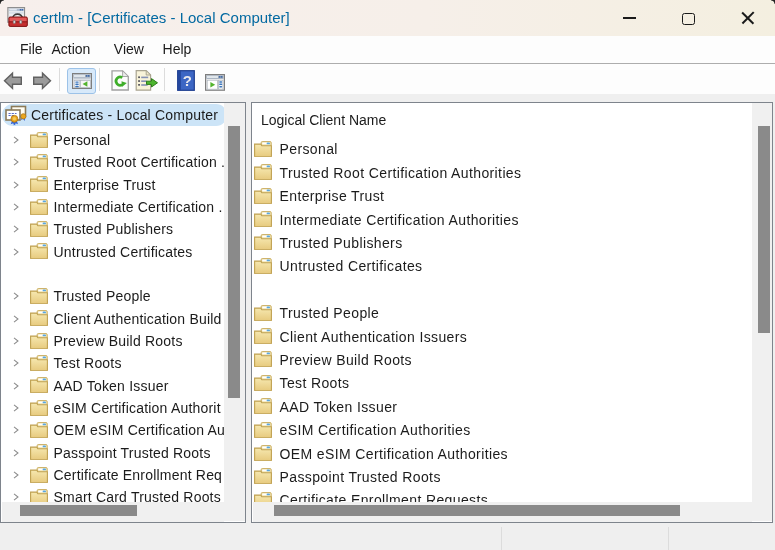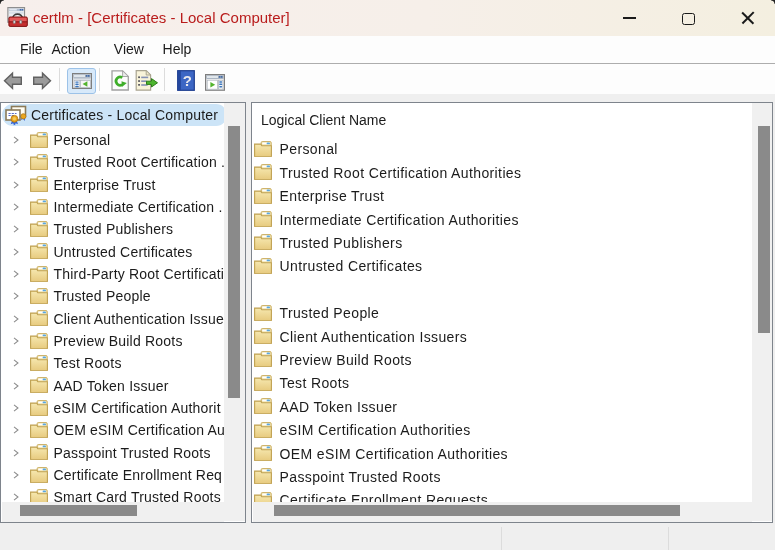--- a/index.html
+++ b/index.html
@@ -3,21 +3,21 @@
 <meta charset="utf-8">
 <style>
   html,body{margin:0;padding:0;}
   body{width:775px;height:550px;position:relative;overflow:hidden;background:#efefef;
        font-family:"Liberation Sans",sans-serif;color:#1b1b1b;}
   .abs{position:absolute;}
   
   #titlebar{left:0;top:0;width:775px;height:36px;
     background:linear-gradient(90deg,#f7efec 0%,#f6efe9 55%,#f4efe0 100%);}
   #title-text{left:33px;top:9px;font-size:15px;white-space:nowrap;}
-  .cap{color:#b91c1c;}
+  .cap{color:#0369a1;}
   #btn-min{left:623px;top:17px;width:13px;height:1.6px;background:#1a1a1a;}
   #btn-max{left:682px;top:12.5px;width:10.5px;height:10.5px;border:1.6px solid #1a1a1a;border-radius:2.5px;}
   .xline{width:15.5px;height:1.6px;background:#1a1a1a;left:739.5px;top:17.2px;}
   
   #corner-tl{left:0;top:0;width:4px;height:4px;
     background:radial-gradient(circle at 4px 4px, rgba(0,0,0,0) 3.1px, #222 3.9px);}
   #corner-tr{left:771px;top:0;width:4px;height:4px;
     background:radial-gradient(circle at 0px 4px, rgba(0,0,0,0) 3.1px, #222 3.9px);}
   
   #menubar{left:0;top:36px;width:775px;height:27px;background:#fdfdfd;}
@@ -225,46 +225,37 @@
   </div>
     <div class="trow" style="top:137.8px">
     <svg class="chev" style="left:10px;top:7px" width="7" height="10" viewBox="0 0 7 10">
       <path d="M1,1 L6,5 L1,9" fill="none" stroke="#8a8a8a" stroke-width="1.3"></path>
     </svg>
     <svg class="tfolder" width="18" height="16" viewBox="0 0 18 16">
         <use href="#folder"></use>
       </svg>
     <span class="txt">Untrusted Certificates</span>
   </div>
-    <div class="trow" style="top:160.13px">
-    <svg class="chev" style="left:10px;top:7px" width="7" height="10" viewBox="0 0 7 10">
-      <path d="M1,1 L6,5 L1,9" fill="none" stroke="#8a8a8a" stroke-width="1.3"></path>
-    </svg>
-    <svg class="tfolder" width="18" height="16" viewBox="0 0 18 16">
-        <use href="#folder"></use>
-      </svg>
-    <span class="txt">Third-Party Root Certificati</span>
-  </div>
     <div class="trow" style="top:182.46000000000004px">
     <svg class="chev" style="left:10px;top:7px" width="7" height="10" viewBox="0 0 7 10">
       <path d="M1,1 L6,5 L1,9" fill="none" stroke="#8a8a8a" stroke-width="1.3"></path>
     </svg>
     <svg class="tfolder" width="18" height="16" viewBox="0 0 18 16">
         <use href="#folder"></use>
       </svg>
     <span class="txt">Trusted People</span>
   </div>
     <div class="trow" style="top:204.78999999999996px">
     <svg class="chev" style="left:10px;top:7px" width="7" height="10" viewBox="0 0 7 10">
       <path d="M1,1 L6,5 L1,9" fill="none" stroke="#8a8a8a" stroke-width="1.3"></path>
     </svg>
     <svg class="tfolder" width="18" height="16" viewBox="0 0 18 16">
         <use href="#folder"></use>
       </svg>
-    <span class="txt">Client Authentication Issue</span>
+    <span class="txt">Client Authentication Build</span>
   </div>
     <div class="trow" style="top:227.12px">
     <svg class="chev" style="left:10px;top:7px" width="7" height="10" viewBox="0 0 7 10">
       <path d="M1,1 L6,5 L1,9" fill="none" stroke="#8a8a8a" stroke-width="1.3"></path>
     </svg>
     <svg class="tfolder" width="18" height="16" viewBox="0 0 18 16">
         <use href="#folder"></use>
       </svg>
     <span class="txt">Preview Build Roots</span>
   </div>

